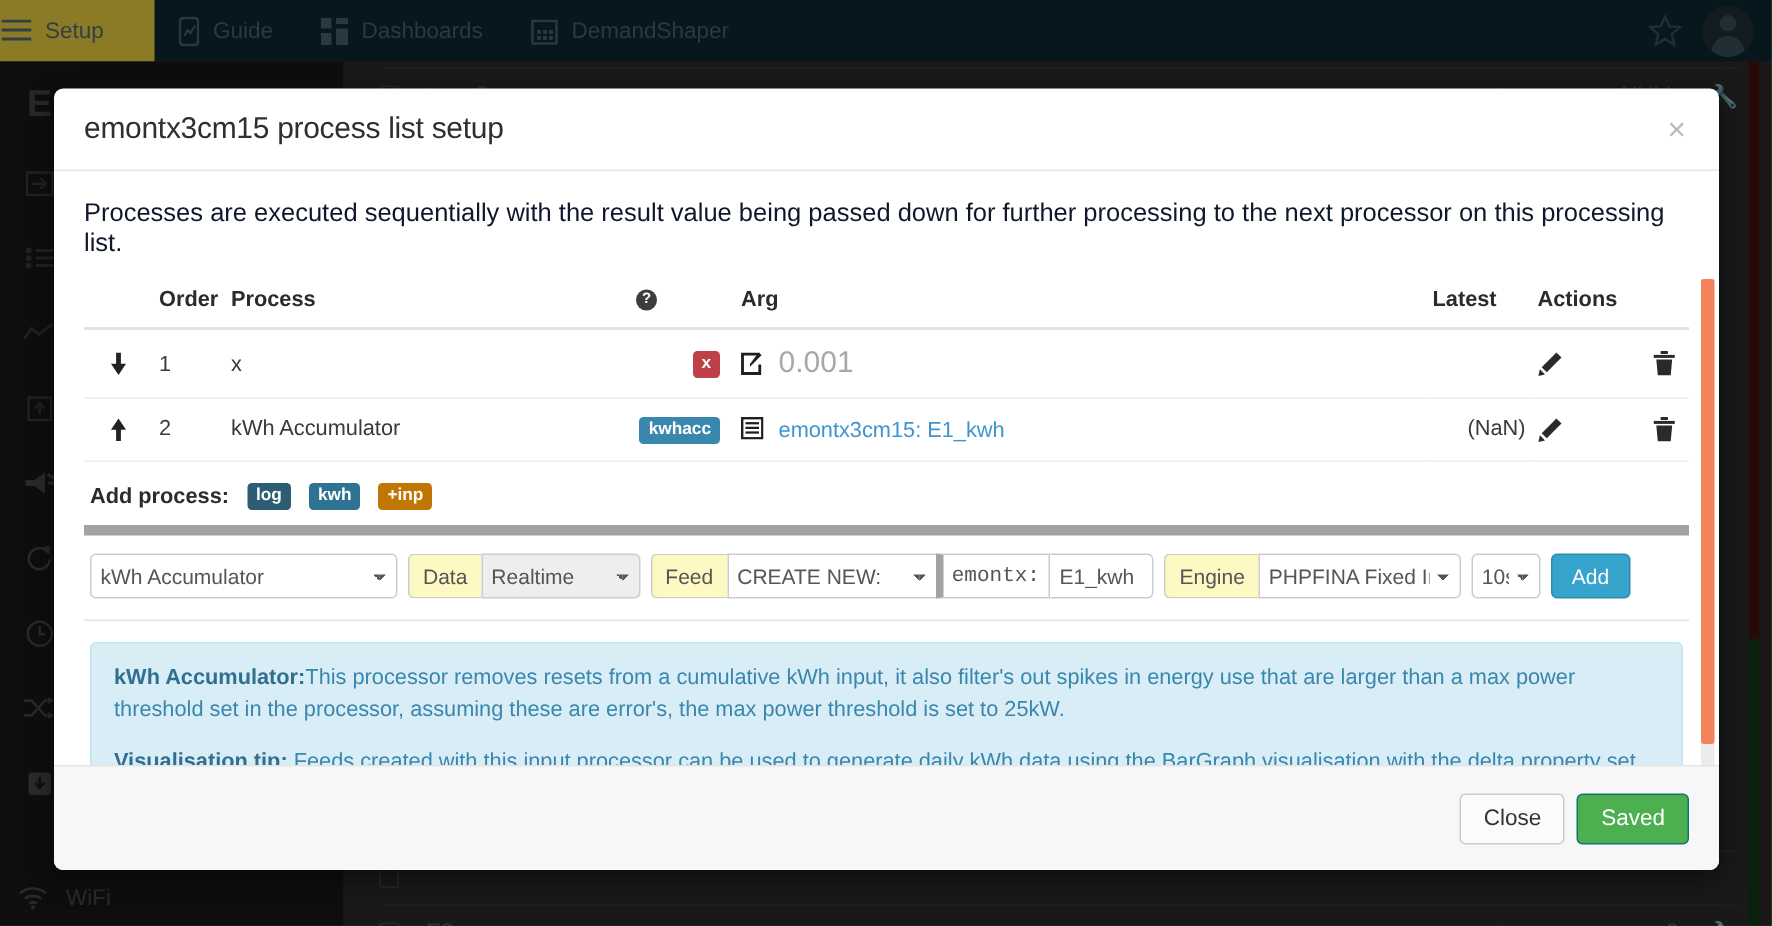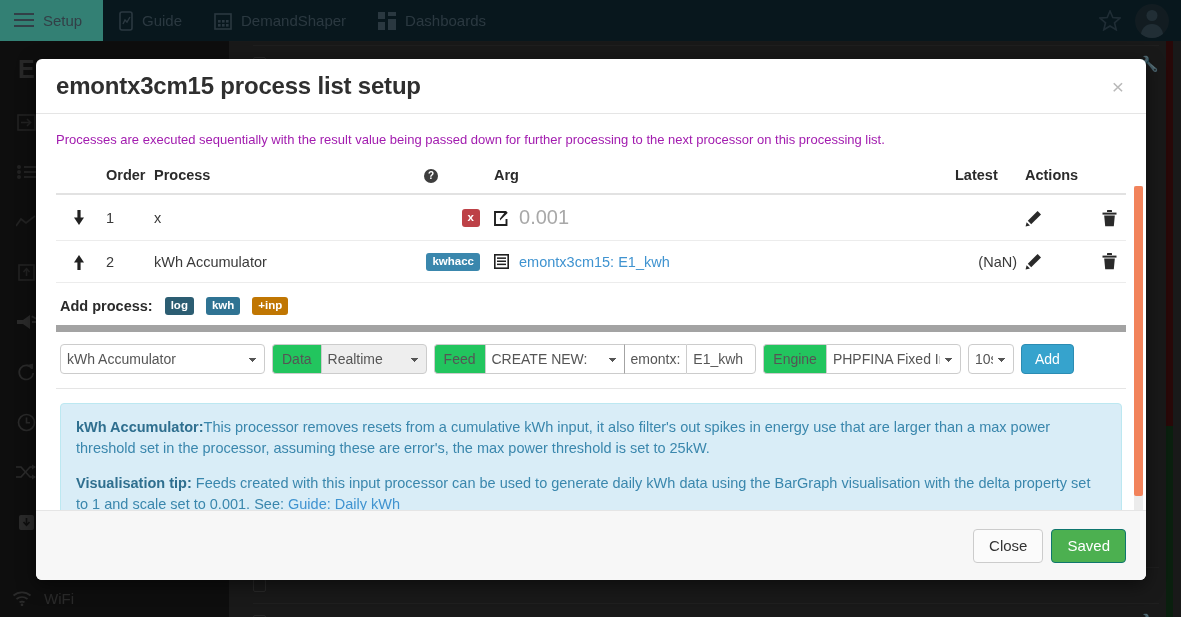--- a/index.html
+++ b/index.html
@@ -18,23 +18,23 @@
   }
 
   
   .navbar {
     position: absolute; top: 0; left: 0; right: 0; height: 41px;
     background: #0f2a35;
     display: flex; align-items: center;
   }
   .nav-brand {
     height: 41px; width: 103px;
-    background: #5eead4;
+    background: #fde047;
     display: flex; align-items: center; gap: 9px;
-    padding-left: 14px;
+    padding-left: 1px;
     color: #5c7481; font-size: 15px;
   }
   .nav-item {
     height: 41px;
     display: flex; align-items: center; gap: 9px;
     padding: 0 16px;
     color: #4e6775; font-size: 15px;
   }
   .nav-right {
     margin-left: auto; display: flex; align-items: center;
@@ -125,21 +125,21 @@
     display: flex; flex-direction: column;
     overflow: hidden;
   }
   .modal-header {
     height: 55px; flex: none;
     border-bottom: 1px solid #e5e5e5;
     display: flex; align-items: center;
     padding: 0 20px;
   }
   .modal-title {
-    font-size: 24px; font-weight: bold; color: #2f2f2f;
+    font-size: 20px; font-weight: normal; color: #2f2f2f;
     letter-spacing: -0.2px;
   }
   .modal-close {
     margin-left: auto; font-size: 21px; color: #b9b9b9;
     line-height: 1; cursor: pointer; background: none; border: none;
     padding: 0 2px;
   }
   .modal-body {
     flex: 1 1 auto;
     overflow: hidden;
@@ -150,21 +150,21 @@
     position: absolute; right: 3px; top: 72px;
     width: 9px; height: 310px;
     background: #f2835b; border-radius: 2px;
   }
   .modal-scrolltrack {
     position: absolute; right: 3px; top: 72px;
     width: 9px; bottom: 0;
     background: #ececec;
   }
   .intro-text {
-    font-size: 13px; color: #a21caf;
+    font-size: 17px; color: #0f172a;
     padding: 4px 0 14px 0;
   }
 
   
   table.proc { width: 100%; border-collapse: collapse; }
   table.proc th {
     text-align: left; font-size: 14.5px; color: #2b2b2b;
     font-weight: bold; padding: 6px 4px 10px 4px;
     border-bottom: 2px solid #e2e2e2;
   }
@@ -229,21 +229,21 @@
   select.fc { -webkit-appearance: none; appearance: none;
     background-image: linear-gradient(45deg,transparent 50%,#555 50%),
                       linear-gradient(135deg,#555 50%,transparent 50%);
     background-position: calc(100% - 11px) 13px, calc(100% - 7px) 13px;
     background-size: 4px 4px, 4px 4px; background-repeat: no-repeat;
     padding-right: 20px;
   }
   .ig { display: flex; align-items: stretch; }
   .ig-addon {
     height: 30px; display: flex; align-items: center; padding: 0 9px;
-    background: #22c55e; border: 1px solid #ccc; border-right: none;
+    background: #fef9c3; border: 1px solid #ccc; border-right: none;
     border-radius: 4px 0 0 4px; font-size: 14px; color: #555;
   }
   .ig .fc-l { border-radius: 0 4px 4px 0; }
   .ig .fc-m { border-radius: 0; border-right: none; }
   .btn-add {
     height: 30px; padding: 0 13px; font-size: 14px; color: #fff;
     background: #36a3cd; border: 1px solid #2b8cb3; border-radius: 4px;
     cursor: pointer; font-family: "Liberation Sans", sans-serif;
   }
 
@@ -293,51 +293,51 @@
     </div>
 
     <div class="nav-item">
       <span>
         <svg width="14" height="20" viewBox="0 0 14 20">
             <rect x="1" y="1" width="12" height="18" rx="2" fill="none" stroke="#4e6775" stroke-width="1.6"></rect>
             <polyline points="4,13 6,9 8,11 11,6" fill="none" stroke="#4e6775" stroke-width="1.4"></polyline>
           </svg>
       </span>
       <span>Guide</span>
+    </div>
+
+    <div class="nav-item">
+      <span>
+        <svg width="18" height="18" viewBox="0 0 18 18">
+            <g fill="#4e6775">
+          <rect x="0" y="0" width="7" height="7"></rect>
+              <rect x="10" y="0" width="8" height="4"></rect>
+          <rect x="0" y="10" width="7" height="8"></rect>
+              <rect x="10" y="7" width="8" height="11"></rect>
+        </g>
+          </svg>
+      </span>
+      <span>Dashboards</span>
     </div>
 
     <div class="nav-item">
       <span>
         <svg width="18" height="18" viewBox="0 0 18 18">
             <rect x="1" y="2" width="16" height="15" fill="none" stroke="#4e6775" stroke-width="1.6"></rect>
             <g fill="#4e6775">
               <rect x="4" y="8" width="2.6" height="2.6"></rect>
               <rect x="8" y="8" width="2.6" height="2.6"></rect>
               <rect x="12" y="8" width="2.6" height="2.6"></rect>
               <rect x="4" y="12" width="2.6" height="2.6"></rect>
               <rect x="8" y="12" width="2.6" height="2.6"></rect>
               <rect x="12" y="12" width="2.6" height="2.6"></rect>
             </g>
           </svg>
       </span>
       <span>DemandShaper</span>
-    </div>
-
-    <div class="nav-item">
-      <span>
-        <svg width="18" height="18" viewBox="0 0 18 18">
-            <g fill="#4e6775">
-          <rect x="0" y="0" width="7" height="7"></rect>
-              <rect x="10" y="0" width="8" height="4"></rect>
-          <rect x="0" y="10" width="7" height="8"></rect>
-              <rect x="10" y="7" width="8" height="11"></rect>
-        </g>
-          </svg>
-      </span>
-      <span>Dashboards</span>
     </div>
 
     <div class="nav-right">
       <span>
         <svg width="22" height="21" viewBox="0 0 22 21">
             <polygon points="11,1 13.8,7.6 21,8.1 15.5,12.8 17.2,19.8 11,16 4.8,19.8 6.5,12.8 1,8.1 8.2,7.6" fill="none" stroke="#3a5261" stroke-width="1.6"></polygon>
           </svg>
       </span>
       <span class="avatar"></span>
     </div>
@@ -620,21 +620,21 @@
         <select class="fc fc-l" style="width:106px;background-color:#eeeeee;">
           <option>Realtime</option>
         </select>
       </div>
 
       <div class="ig">
         <span class="ig-addon">Feed</span>
         <select class="fc fc-m" style="width:139px;">
           <option>CREATE NEW:</option>
         </select>
-        <span class="ig-addon" style="border-left:1px solid #a3a3a3;border-radius:0;background:#fff;padding:0 6px;">emontx:</span>
+        <span class="ig-addon" style="border-left:5px solid #a3a3a3;border-radius:0;background:#fff;padding:0 6px;font-family:Liberation Mono, monospace;">emontx:</span>
         <input class="fc fc-l" style="width: 70px;" value="E1_kwh">
       </div>
 
       <div class="ig">
         <span class="ig-addon">Engine</span>
         <select class="fc fc-l" style="width:135px;">
           <option>PHPFINA Fixed Inte</option>
         </select>
       </div>
 

